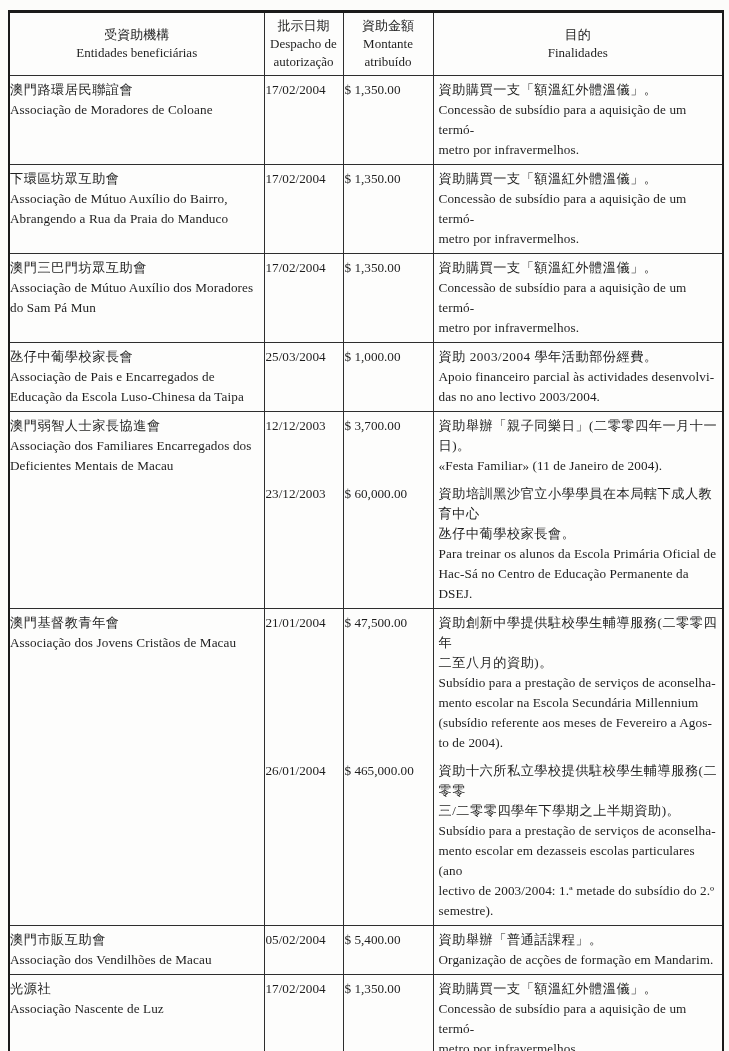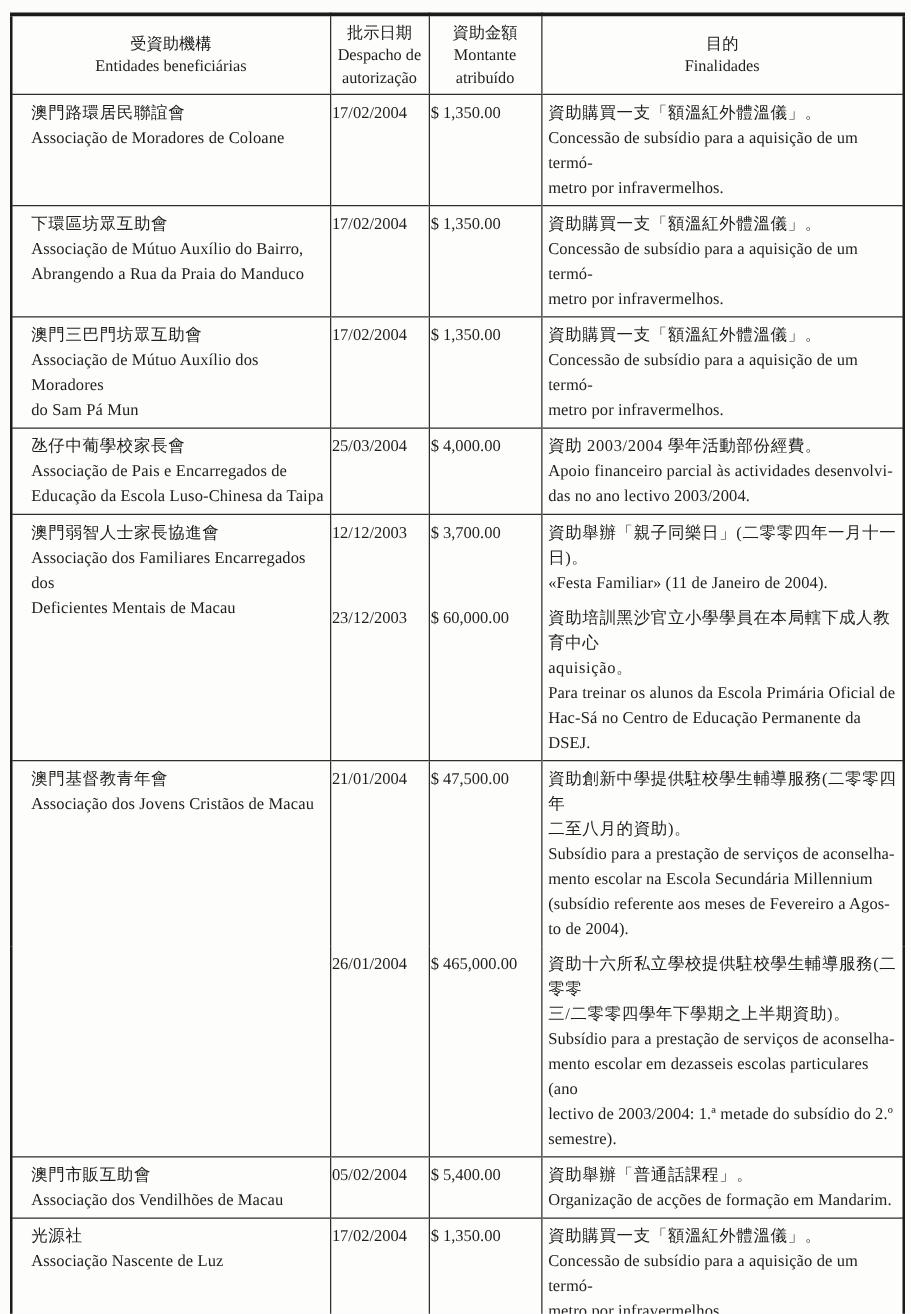--- a/index.html
+++ b/index.html
@@ -42,21 +42,21 @@
   }
   td {
     border-left: 1px solid #2e2e2e;
     font-size: 13.2px;
     line-height: 20px;
     padding: 4px 4px 4px 5px;
   }
   tr.group-start td { border-top: 1px solid #2e2e2e; }
   td.col-date   { text-align: left; padding-left: 1px; padding-right: 1px; }
   td.col-amount {  padding-right: 3px; padding-left: 1px; }
-  td.col-entity { padding-left: 15px; }
+  td.col-entity { padding-left: 0; }
   td.col-purpose { padding-left: 5px; padding-right: 3px; font-family: Liberation Serif, serif; }
   .zh-line { letter-spacing: 0.5px; }
   .pt-line { letter-spacing: 0.1px; }
 </style>
 </head>
 <body>
 
 <div class="page">
   <table class="subsidy">
     <colgroup>
@@ -144,21 +144,21 @@
         <tr class="group-start">
           <td class="col-entity" rowspan="1">
             <div class="zh-line">氹仔中葡學校家長會</div>
             <div class="pt-line">Associação de Pais e Encarregados de</div>
             <div class="pt-line">Educação da Escola Luso-Chinesa da Taipa</div>
           </td>
           <td class="col-date">
             <div>25/03/2004</div>
           </td>
           <td class="col-amount">
-            <div>$ 4,000.00</div>
+            <div>$ 1,000.00</div>
           </td>
           <td class="col-purpose">
             <div class="zh-line">資助 2003/2004 學年活動部份經費。</div>
             <div class="pt-line">Apoio financeiro parcial às actividades desenvolvi-</div>
             <div class="pt-line">das no ano lectivo 2003/2004.</div>
           </td>
         </tr>
         <tr class="group-start">
           <td class="col-entity" rowspan="2">
             <div class="zh-line">澳門弱智人士家長協進會</div>
@@ -178,21 +178,21 @@
         </tr>
         <tr>
           <td class="col-date">
             <div>23/12/2003</div>
           </td>
           <td class="col-amount">
             <div>$ 60,000.00</div>
           </td>
           <td class="col-purpose">
             <div class="zh-line">資助培訓黑沙官立小學學員在本局轄下成人教育中心</div>
-            <div class="zh-line">aquisição。</div>
+            <div class="zh-line">氹仔中葡學校家長會。</div>
             <div class="pt-line">Para treinar os alunos da Escola Primária Oficial de</div>
             <div class="pt-line">Hac-Sá no Centro de Educação Permanente da DSEJ.</div>
           </td>
         </tr>
         <tr class="group-start">
           <td class="col-entity" rowspan="2">
             <div class="zh-line">澳門基督教青年會</div>
             <div class="pt-line">Associação dos Jovens Cristãos de Macau</div>
           </td>
           <td class="col-date">

